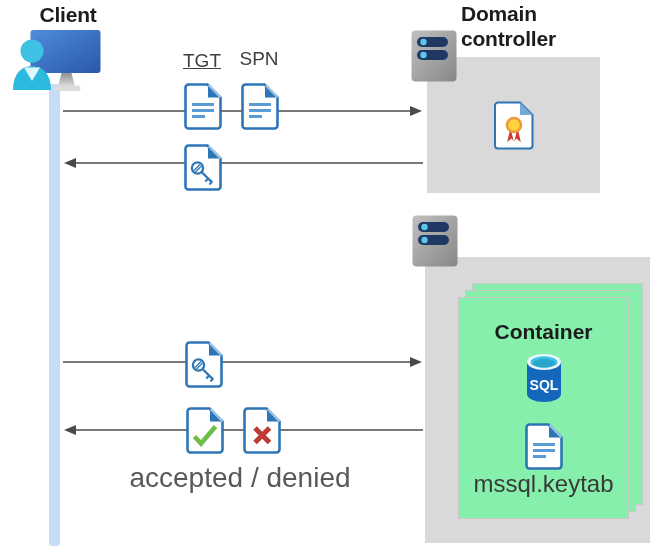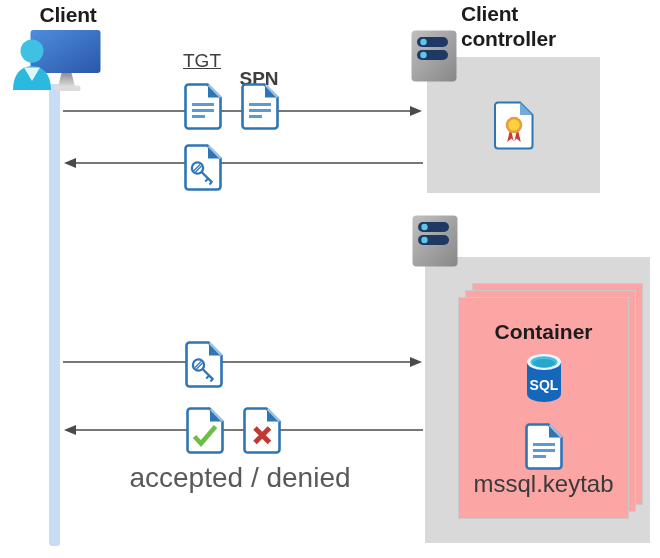--- a/index.html
+++ b/index.html
@@ -11,21 +11,21 @@
   .heading{font-weight:700;font-size:21px;line-height:25px;color:#1c1c1c;letter-spacing:-0.2px;}
   .msg-label{font-size:19px;color:#3f3f3f;text-align:center;}
   .muted-label{font-size:28px;color:#595959;text-align:center;}
   .lifeline{
     left:49px;top:84px;width:11px;height:462px;background:#C7DDF7;border-radius:3px;
   }
   .graybox{background:#D9D9D9;}
   .dc-box{left:427px;top:57px;width:173px;height:136px;display:flex;align-items:center;justify-content:center;}
   .ls-box{left:425px;top:257px;width:225px;height:286px;}
   .page{
-    position:absolute;width:171px;height:222px;background:#fca5a5;border:1.5px solid #C9C9C9;box-sizing:border-box;
+    position:absolute;width:171px;height:222px;background:#86efac;border:1.5px solid #C9C9C9;box-sizing:border-box;
   }
   .page-back{left:472px;top:283px;}
   .page-mid{left:465px;top:290px;}
   .page-front{left:458px;top:297px;display:flex;flex-direction:column;align-items:center;padding-top:22px;}
   .container-title{font-weight:700;font-size:21px;color:#1c1c1c;}
   .keytab-label{font-size:24px;color:#3a3a3a;}
   .arrow{height:12px;width:360px;left:63px;}
   svg{display:block;}
 </style>
 </head>
@@ -74,21 +74,21 @@
   <svg class="abs arrow" style="top:356px;" viewBox="0 0 360 12">
     <line x1="0" y1="6" x2="348" y2="6" stroke="#4A4A4A" stroke-width="1.6"></line>
     <polygon points="347,1 359,6 347,11" fill="#4A4A4A"></polygon>
   </svg>
   <svg class="abs arrow" style="top:424px;" viewBox="0 0 360 12">
     <polygon points="13,1 1,6 13,11" fill="#4A4A4A"></polygon>
     <line x1="12" y1="6" x2="360" y2="6" stroke="#4A4A4A" stroke-width="1.6"></line>
   </svg>
 
   <div class="abs msg-label" style="left:182px;top:50px;width:40px;text-decoration:underline;">TGT</div>
-  <div class="abs msg-label" style="left:239px;top:68px;width:40px;font-weight:bold;">SPN</div>
+  <div class="abs msg-label" style="left:239px;top:48px;width:40px;">SPN</div>
 
   <svg class="abs" style="left:184px;top:83px;" width="38" height="47" viewBox="0 0 38 47">
     <path d="M4.5 1.5 H23.5 L36.5 14.5 V42.5 A3 3 0 0 1 33.5 45.5 H4.5 A3 3 0 0 1 1.5 42.5 V4.5 A3 3 0 0 1 4.5 1.5 Z" fill="#fff" stroke="#2E75B6" stroke-width="2.6"></path>
     <path d="M24 2 L36 14.5 L24 14.5 Z" fill="#2E75B6"></path>
     <line x1="24.5" y1="2" x2="36.5" y2="14.5" stroke="#9DC3E6" stroke-width="2"></line>
     <g fill="#5B9BD5">
       <rect x="8" y="20" width="22" height="3"></rect>
       <rect x="8" y="26" width="22" height="3"></rect>
       <rect x="8" y="32" width="13" height="3"></rect>
     </g>
@@ -164,21 +164,21 @@
   </div>
 
   <svg class="abs" style="left:411px;top:30px;" width="46" height="52" viewBox="0 0 46 52">
     <rect x="0.5" y="0.5" width="45" height="51" rx="4" fill="url(#gradSrv)"></rect>
     <rect x="6" y="7" width="31" height="10" rx="5" fill="#1F3864"></rect>
     <circle cx="12.5" cy="12" r="3.2" fill="#5BC8EA"></circle>
     <rect x="6" y="20" width="31" height="10" rx="5" fill="#1F3864"></rect>
     <circle cx="12.5" cy="25" r="3.2" fill="#5BC8EA"></circle>
   </svg>
 
-  <div class="abs heading" style="left:461px;top:1px;width:130px;">Client controller</div>
+  <div class="abs heading" style="left:461px;top:1px;width:130px;">Domain controller</div>
 
   <div class="abs graybox ls-box"></div>
 
   <div class="abs page page-back" style="left:472px;top:283px;"></div>
   <div class="abs page page-mid" style="left:465px;top:290px;"></div>
   <div class="abs page page-front" style="left:458px;top:297px;">
     <div class="container-title">Container</div>
 
     <svg style="margin-top:9px;" width="38" height="50" viewBox="0 0 38 50">
       <path d="M2 9 V41 A17 8 0 0 0 36 41 V9 Z" fill="#1467BA"></path>

